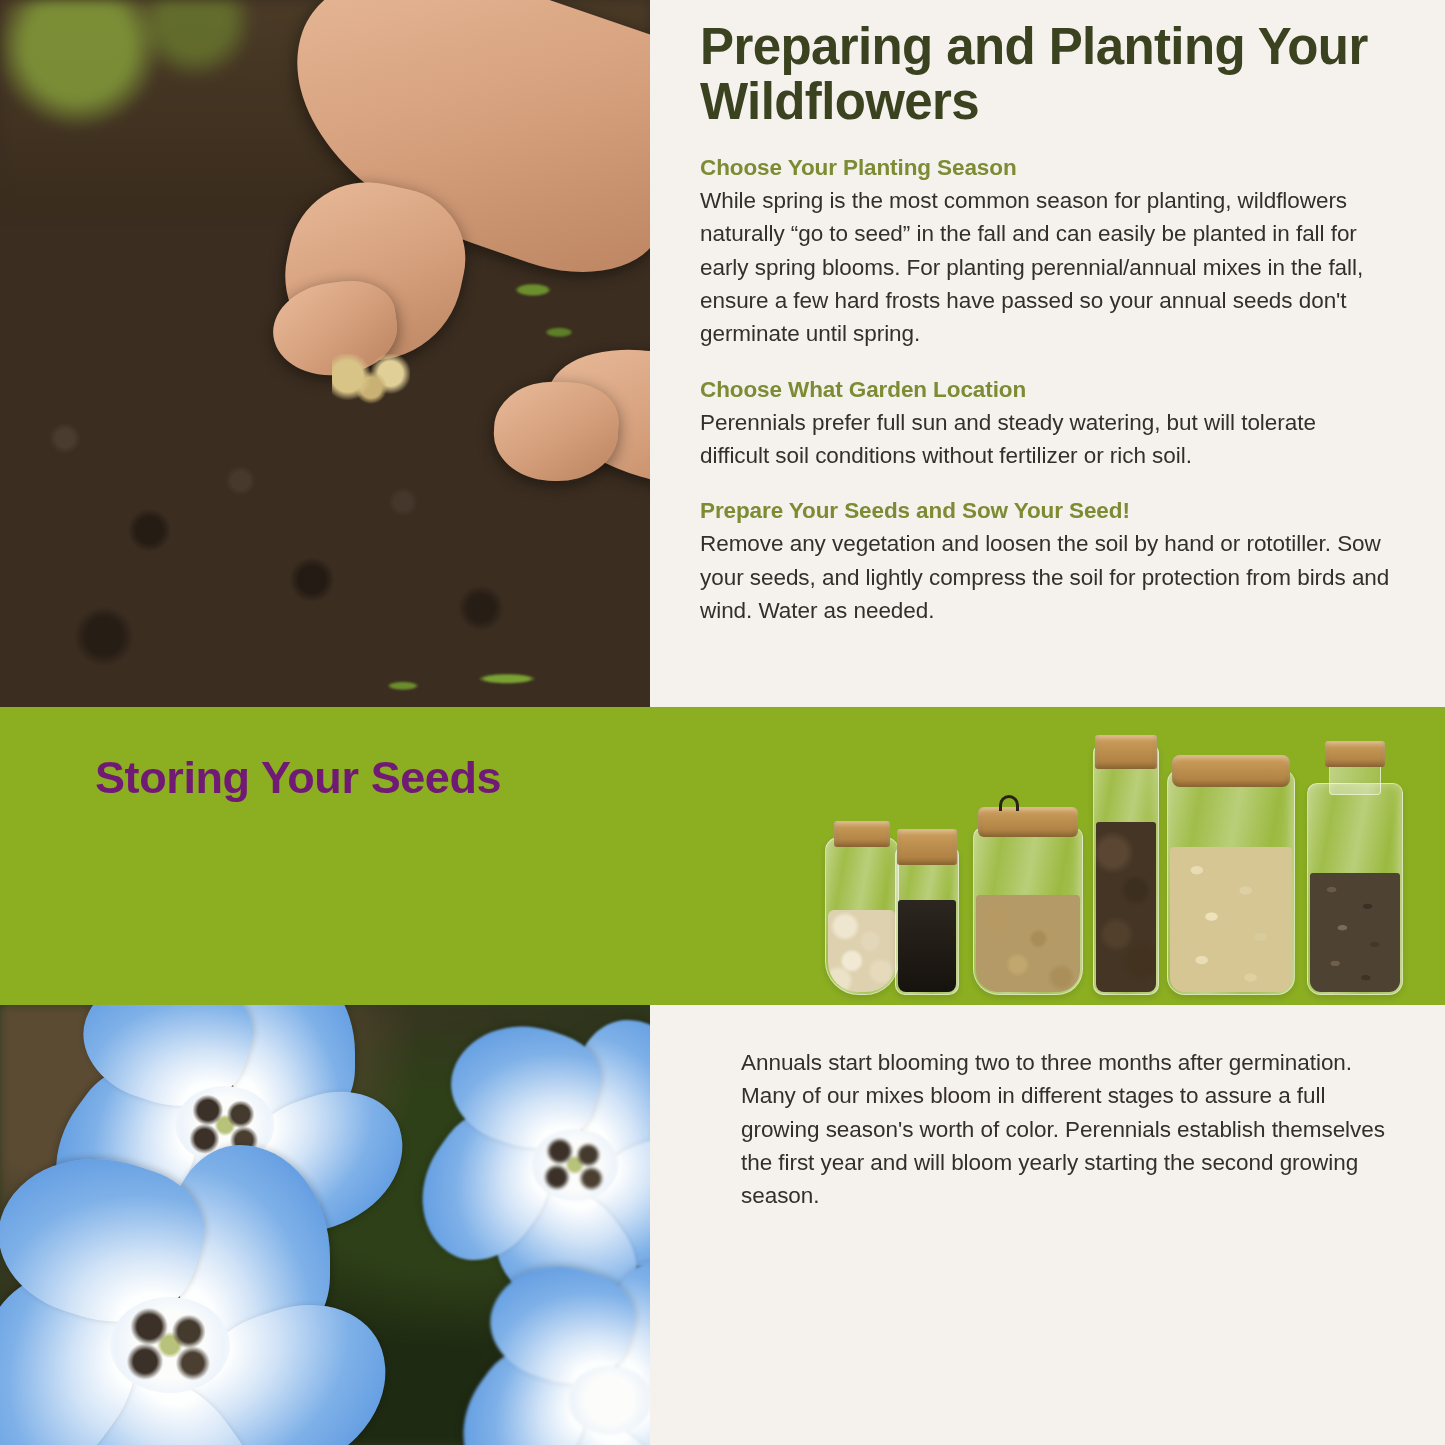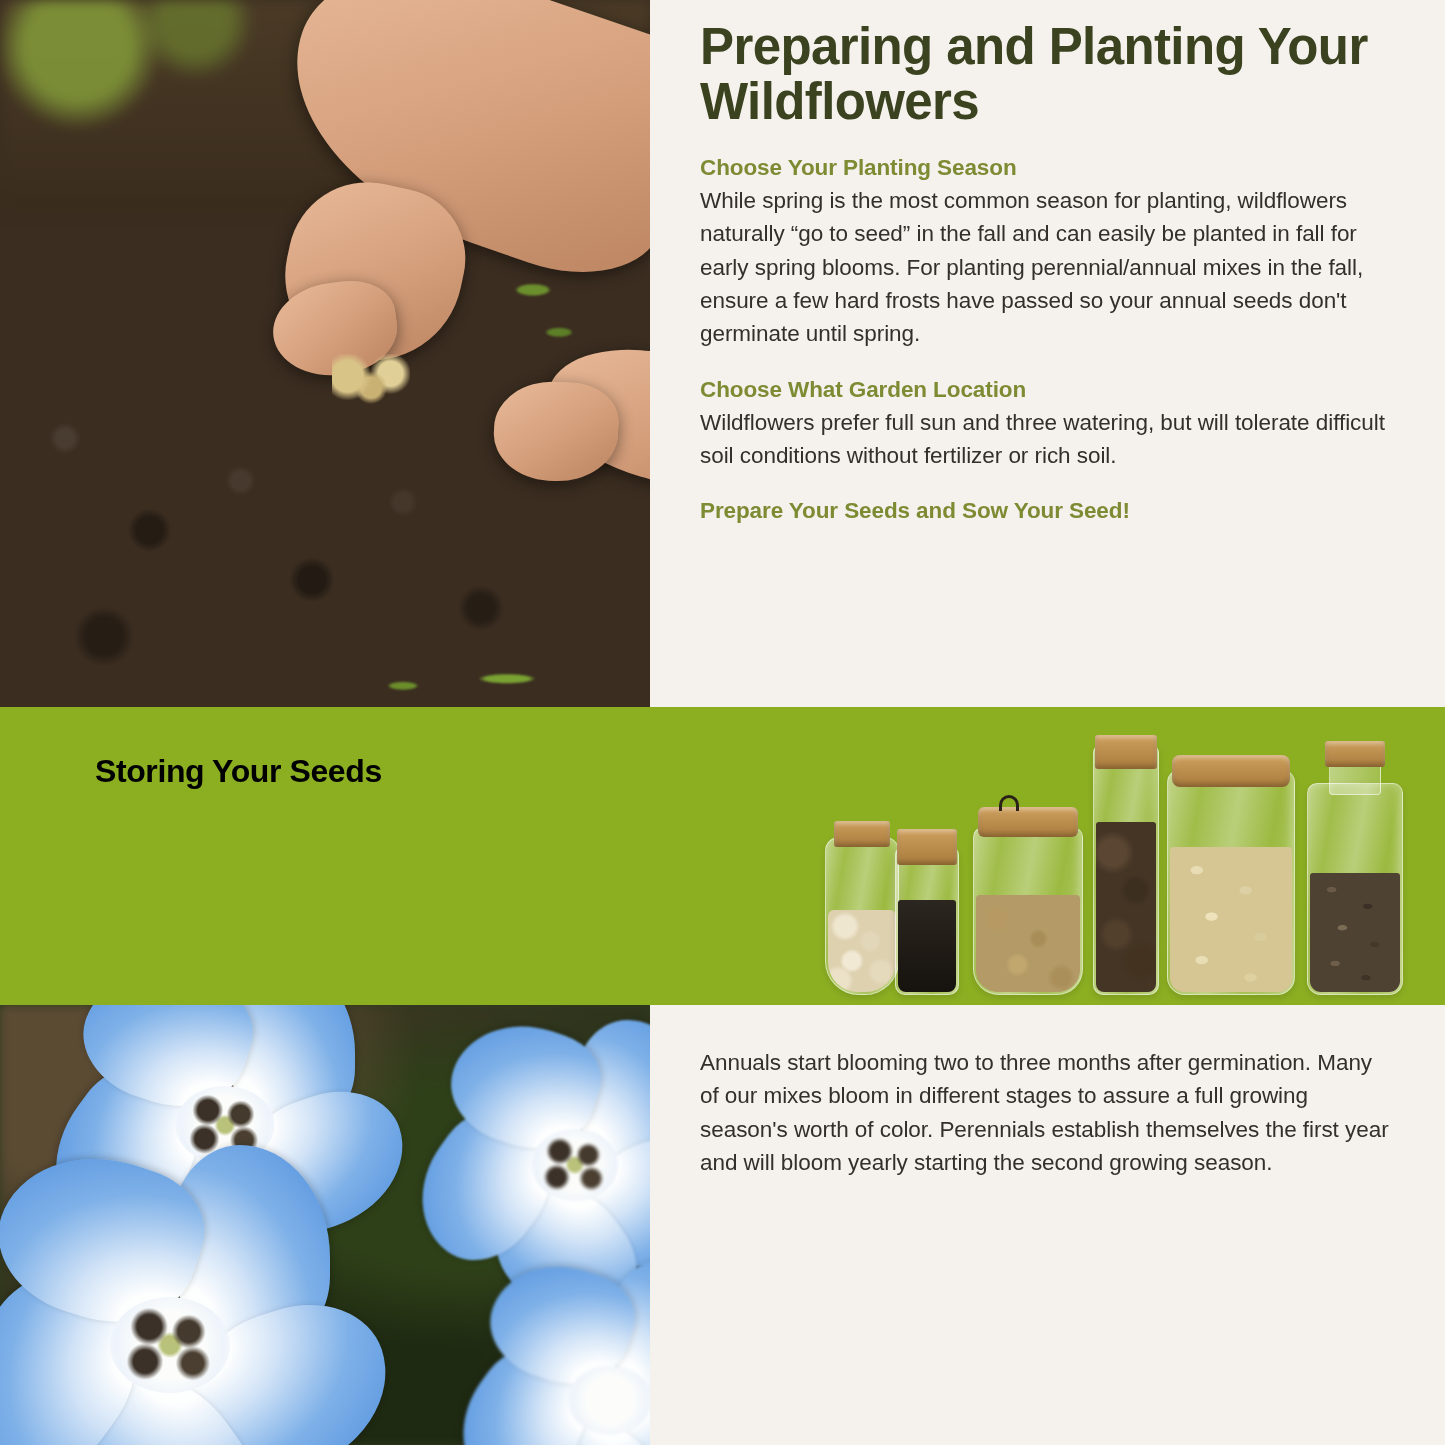--- a/index.html
+++ b/index.html
@@ -101,21 +101,21 @@
       radial-gradient(circle at 75% 35%, #e0cf96 0 18%, transparent 30%);
   }
 
   
   .green-band{
     position:absolute; left:0; top:707px; width:1445px; height:298px;
     background:#8CAF22;
   }
   .band-text{ position:absolute; left:95px; top:48px; width:620px; }
   .band-title{
-    font-size:32px; font-weight:700; color:#000000;
+    font-size:45px; font-weight:700; color:#701a75;
     letter-spacing:-.4px; line-height:1.02;
   }
   .band-body{
     margin-top:26px; font-size:22.5px; line-height:1.52;
     color:#F3F4E2; font-weight:400;
   }
 
   
   .jars{
     position:absolute; left:815px; top:10px; width:620px; height:288px;
@@ -207,21 +207,21 @@
   }
   h2.sub-title{
     font-size:22.5px; font-weight:700; color:#7D8B33;
     margin-top:26px; margin-bottom:3px; letter-spacing:-.1px;
   }
   p.body{
     font-size:22.5px; line-height:1.48; color:#332F2B;
     font-weight:400; letter-spacing:-.05px;
   }
   .col-top .block:first-of-type h2.sub-title{ }
-  .col-bottom p.body{ margin-top:24px; }
+  .col-bottom p.body{ margin-top:24px;margin-left:41px; }
 </style>
 </head>
 <body>
 
 <div class="page">
 
   <div class="photo soil-photo">
     <div class="sky"></div>
     <div class="ground"></div>
     <div class="clods"></div>
@@ -237,25 +237,26 @@
   <div class="col-top">
     <h1 class="main-title">Preparing and Planting Your Wildflowers</h1>
 
     <div class="block">
       <h2 class="sub-title">Choose Your Planting Season</h2>
       <p class="body">While spring is the most common season for planting, wildflowers naturally “go to seed” in the fall and can easily be planted in fall for early spring blooms. For planting perennial/annual mixes in the fall, ensure a few hard frosts have passed so your annual seeds don't germinate until spring.</p>
     </div>
 
     <div class="block">
       <h2 class="sub-title">Choose What Garden Location</h2>
-      <p class="body">Wildflowers prefer full sun and three watering, but will tolerate difficult soil conditions without fertilizer or rich soil.</p>
+      <p class="body">Perennials prefer full sun and steady watering, but will tolerate difficult soil conditions without fertilizer or rich soil.</p>
     </div>
 
     <div class="block">
       <h2 class="sub-title">Prepare Your Seeds and Sow Your Seed!</h2>
+      <p class="body">Remove any vegetation and loosen the soil by hand or rototiller. Sow your seeds, and lightly compress the soil for protection from birds and wind. Water as needed.</p>
     </div>
   </div>
 
   <div class="green-band">
     <div class="band-text">
       <div class="band-title">Storing Your Seeds</div>
     </div>
 
     <div class="jars">
 

